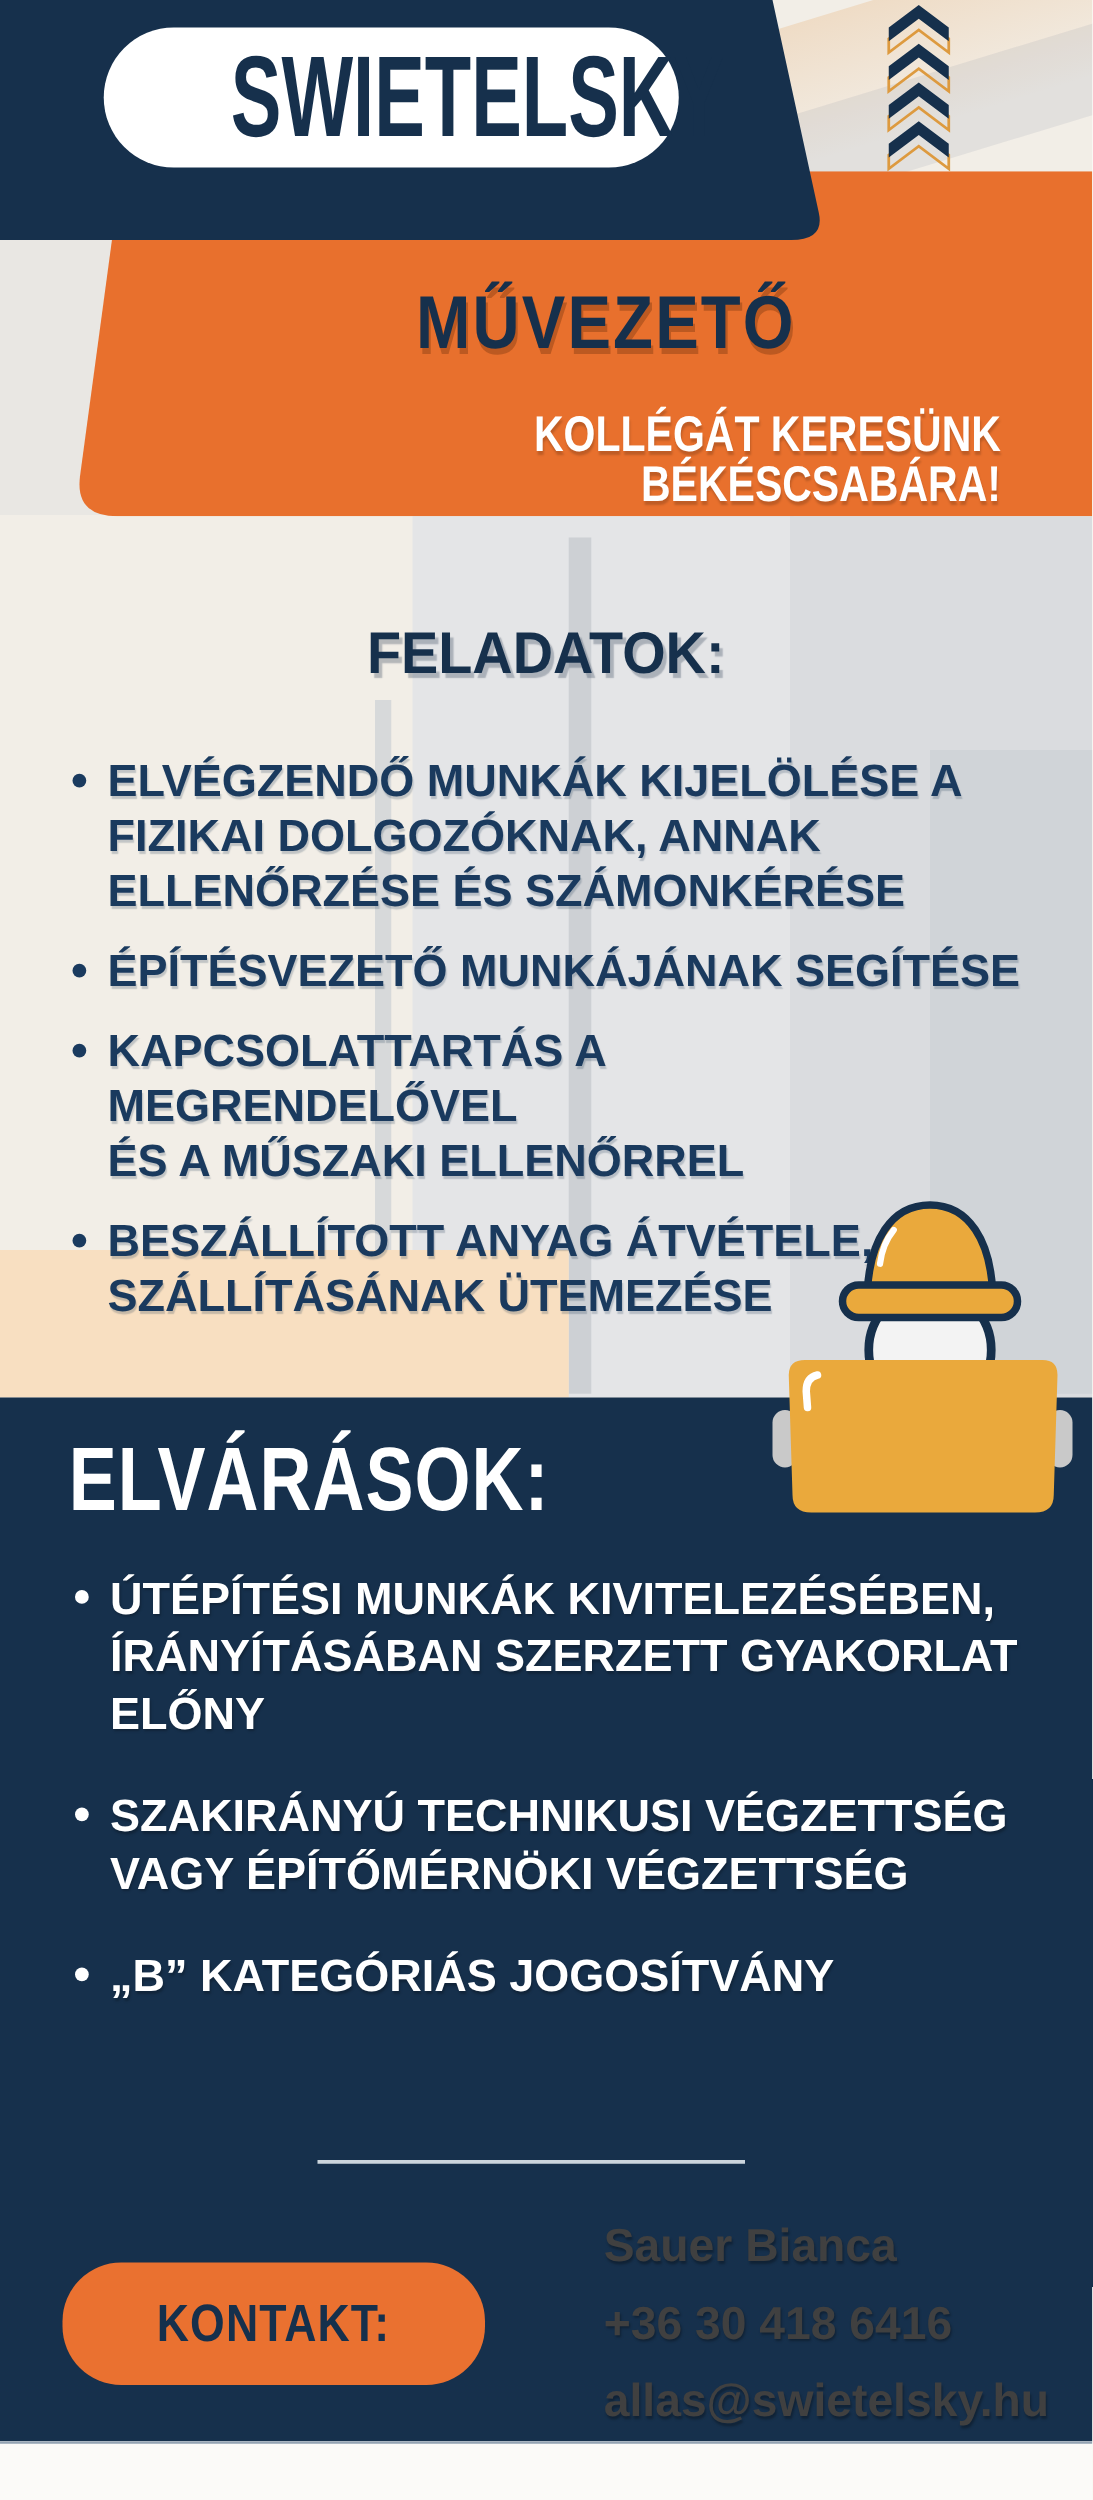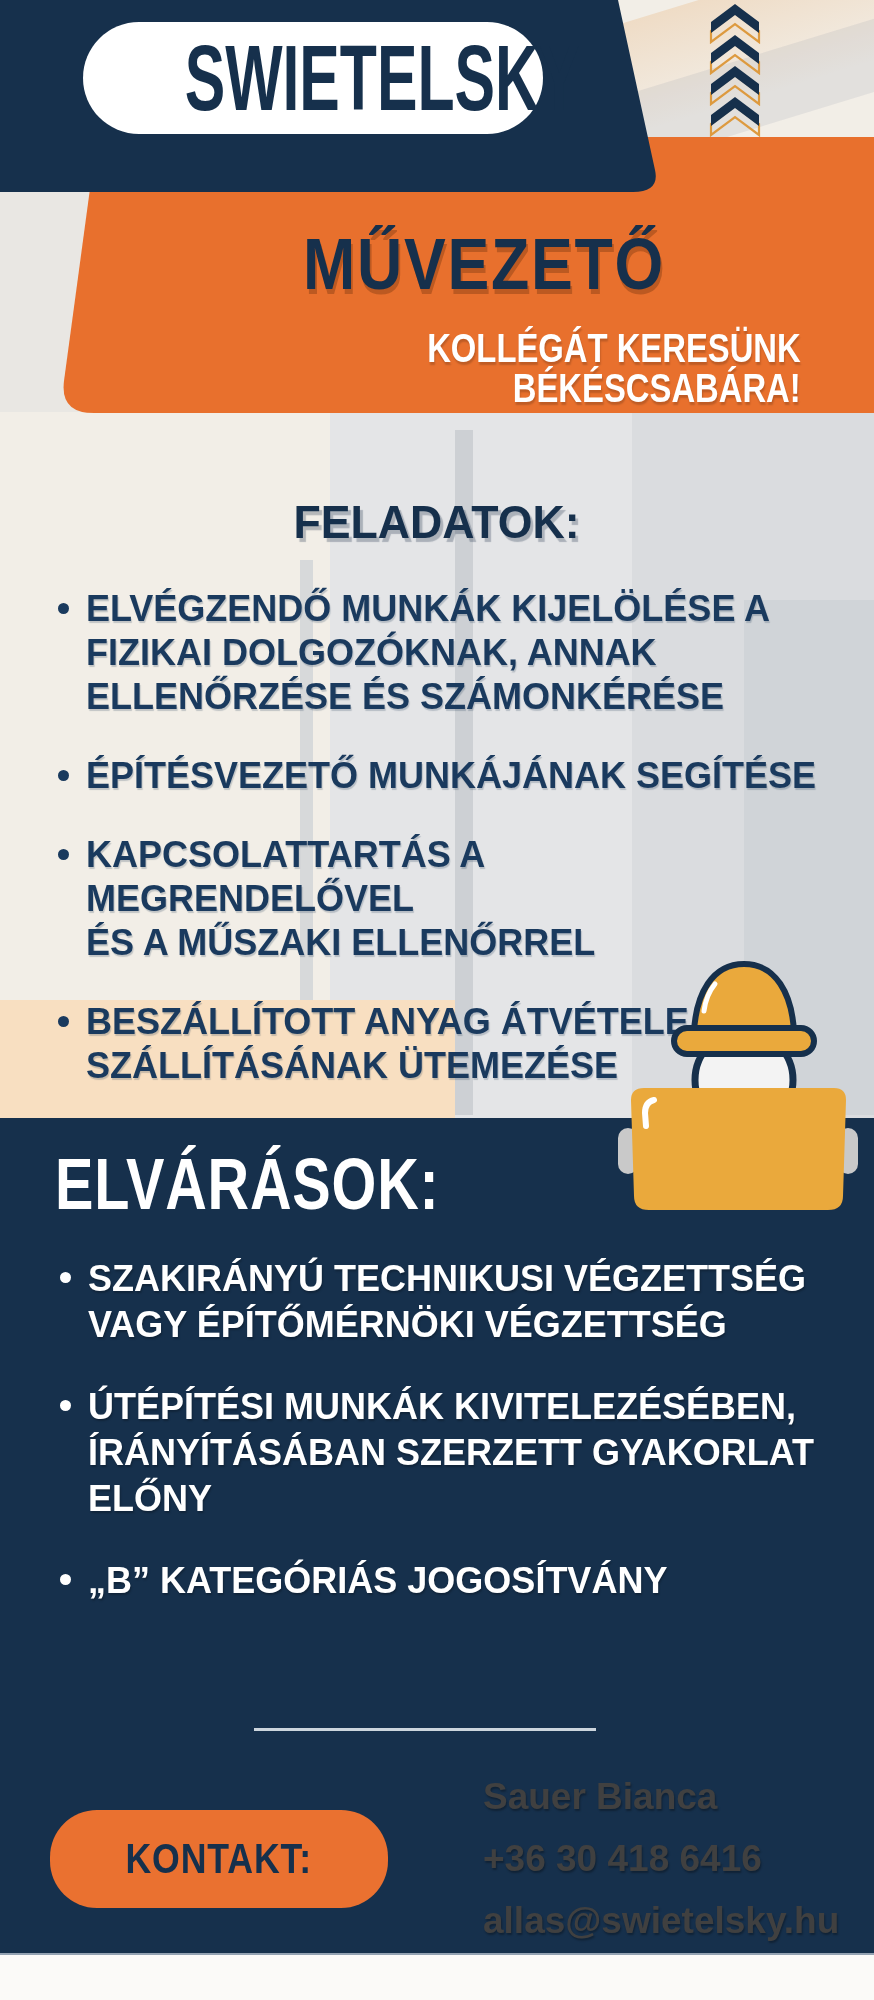--- a/index.html
+++ b/index.html
@@ -20,21 +20,21 @@
   .bgI{top:560px;left:300px;width:13px;height:555px;background:#cfd3d7;opacity:.8;}
   .bgD{top:1000px;left:0;width:455px;height:118px;background:#f8dfc1;}
   .bgE{top:-30px;left:590px;width:430px;height:110px;background:linear-gradient(rgba(226,148,66,.20),rgba(226,148,66,0));transform:rotate(-17deg);}
   .bgF{top:40px;left:600px;width:420px;height:70px;background:rgba(120,132,152,.13);transform:rotate(-17deg);}
   .bgG{top:150px;left:0;width:92px;height:262px;background:#e9e7e3;}
 
   
   .banner-svg{top:137px;left:0;width:874px;height:276px;}
   .banner-fill{fill:var(--orange,#e8702d);}
   .banner-title{top:228px;left:95px;width:779px;text-align:center;color:var(--navy,#16304c);
-    font-size:72px;font-weight:700;letter-spacing:2px;line-height:1;
+    font-size:60px;font-weight:700;letter-spacing:2px;line-height:1;
     text-shadow:2px 5px 0 rgba(105,46,12,.35);}
   .banner-title .squeeze{display:inline-block;transform:scaleX(.87);transform-origin:center;}
   .banner-subtitle{top:328px;left:60px;width:814px;text-align:right;color:#ffffff;
     font-size:40px;font-weight:700;line-height:1;text-shadow:1px 3px 2px rgba(0,0,0,.18);}
   .banner-subtitle .squeeze{display:inline-block;transform:scaleX(.82);transform-origin:center;}
 
   
   .header-svg{top:0;left:0;width:700px;height:200px;}
   .header-fill{fill:var(--navy,#16304c);}
   .logo-pill{top:22px;left:83px;width:460px;height:112px;background:#ffffff;border-radius:56px;
@@ -44,21 +44,21 @@
   .chevrons{top:2px;left:706px;width:58px;height:136px;}
   .chev-navy{fill:var(--navy,#16304c);}
   .chev-orange{fill:none;stroke:#dd9a3f;stroke-width:2.2px;}
 
   
   .tasks-heading{top:498px;left:0;width:874px;margin:0;text-align:center;
     color:var(--navy,#16304c);font-size:47px;font-weight:700;line-height:1;
     text-shadow:3px 4px 1px rgba(25,43,68,.28);}
   .tasks-heading .squeeze{display:inline-block;transform:scaleX(.95);transform-origin:center;}
   .list{position:absolute;display:flex;flex-direction:column;}
-  .tasks-list{top:587px;left:58px;width:760px;gap:35px;color:#1a3a5e;}
+  .tasks-list{top:603px;left:58px;width:760px;gap:20px;color:#1a3a5e;}
   .req-list{top:1256px;left:60px;width:760px;gap:36px;color:#ffffff;}
   .item{display:flex;gap:17px;font-size:36px;font-weight:700;line-height:44px;}
   .req-list .item{line-height:46px;text-shadow:1px 2px 2px rgba(0,0,0,.25);}
   .tasks-list .item{text-shadow:1px 2px 1px rgba(23,48,77,.22);}
   .dot{flex:none;width:11px;height:11px;border-radius:50%;background:currentColor;margin-top:16px;}
   .txt{white-space:pre-line;}
 
   
   .worker-svg{top:952px;left:612px;width:252px;height:266px;z-index:5;}
 
@@ -170,28 +170,28 @@
     <path d="M32,136 H222 Q234,136 234,148 L231,244 Q231,258 216,258 H37 Q22,258 22,244 L19,148 Q19,136 32,136 Z" fill="#eaa93c"></path>
     <path d="M42,148 q-9,2 -9,13 l1,13" fill="none" stroke="#ffffff" stroke-width="6" stroke-linecap="round"></path>
   </svg>
 
   <h2 class="req-heading">
     <span class="squeeze">ELVÁRÁSOK:</span>
   </h2>
   <div class="list req-list">
     <div class="item">
       <span class="dot"></span>
-      <span class="txt">SZAKIRÁNYÚ TECHNIKUSI VÉGZETTSÉG
-VAGY ÉPÍTŐMÉRNÖKI VÉGZETTSÉG</span>
-    </div>
-    <div class="item">
-      <span class="dot"></span>
       <span class="txt">ÚTÉPÍTÉSI MUNKÁK KIVITELEZÉSÉBEN,
 ÍRÁNYÍTÁSÁBAN SZERZETT GYAKORLAT
 ELŐNY</span>
+    </div>
+    <div class="item">
+      <span class="dot"></span>
+      <span class="txt">SZAKIRÁNYÚ TECHNIKUSI VÉGZETTSÉG
+VAGY ÉPÍTŐMÉRNÖKI VÉGZETTSÉG</span>
     </div>
     <div class="item">
       <span class="dot"></span>
       <span class="txt">„B” KATEGÓRIÁS JOGOSÍTVÁNY</span>
     </div>
   </div>
 
   <div class="abs divider"></div>
 
   <div class="abs kontakt-btn">

